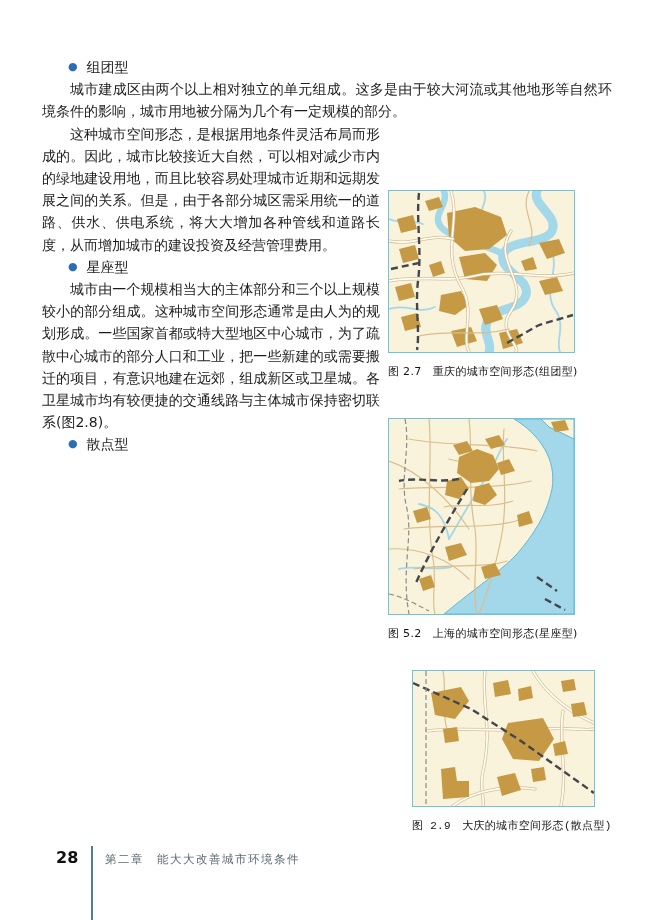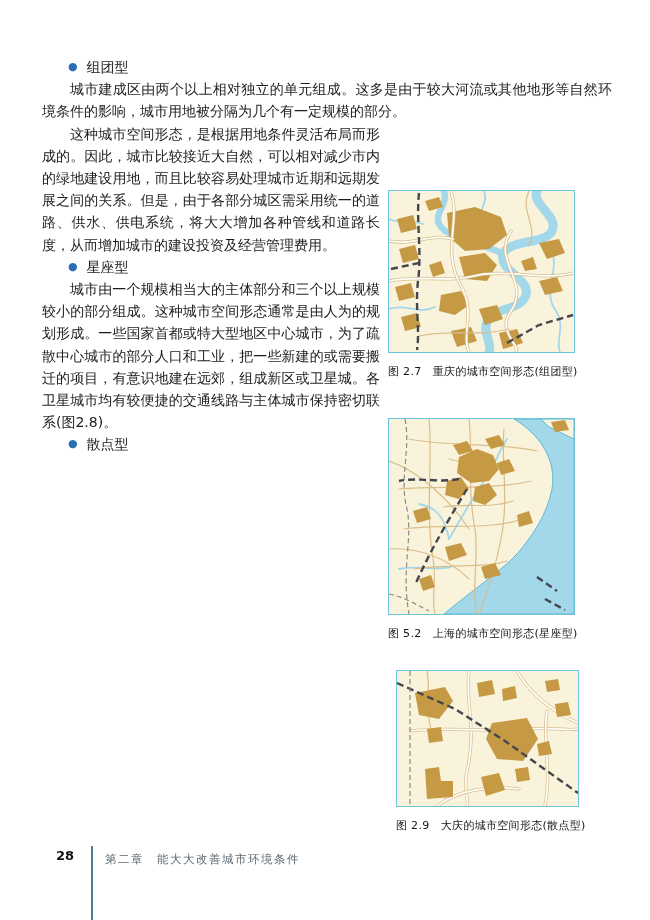--- a/index.html
+++ b/index.html
@@ -14,26 +14,26 @@
            line-height:22.2px;text-align:justify;}
   .content p{margin:0;}
   .indent{text-indent:2em;}
   .narrow{width:338px;}
   .bullet-row{padding-left:26px;display:flex;align-items:center;gap:9px;}
   .bullet-dot{color:var(--accent);font-size:11px;line-height:22.2px;}
   .bullet-label{font-size:14px;}
   .fig{position:absolute;}
   #fig27{left:388px;top:190px;width:185px;}
   #fig28{left:388px;top:418px;width:185px;}
-  #fig29{left:396px;top:670px;width:176px;}
+  #fig29{left:412px;top:670px;width:176px;font-family:Liberation Mono, monospace;}
   .map{display:block;border:1px solid var(--frame);background:var(--land);}
   .caption{margin-top:11px;text-align:center;font-size:11px;color:#141414;
            letter-spacing:0.3px;white-space:nowrap;}
   
-  .page-num{position:absolute;left:56px;top:848px;font-size:13px;font-weight:bold;color:#111;}
+  .page-num{position:absolute;left:56px;top:848px;font-size:16px;font-weight:bold;color:#111;}
   .footer-divider{position:absolute;left:91px;top:846px;width:2px;height:74px;background:var(--divider);}
   .chapter{position:absolute;left:105px;top:852px;font-size:11.5px;color:var(--footer-text);letter-spacing:1.5px;}
   
   .land-rect{fill:var(--land);}
   .land-patch{fill:var(--land);stroke:var(--water-edge);stroke-width:1;}
   .sea{fill:var(--water);stroke:var(--water-edge);stroke-width:1;}
   .river{fill:none;stroke:var(--water);stroke-width:9;stroke-linecap:round;}
   .river2{fill:none;stroke:var(--water);stroke-width:6.5;stroke-linecap:round;}
   .stream{fill:none;stroke:var(--water);stroke-width:1.8;stroke-linecap:round;}
   .urban{fill:var(--urban);}

